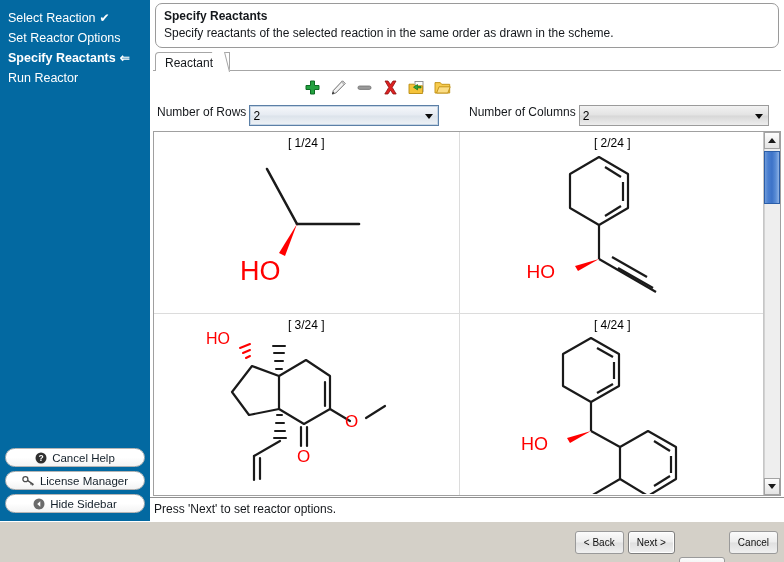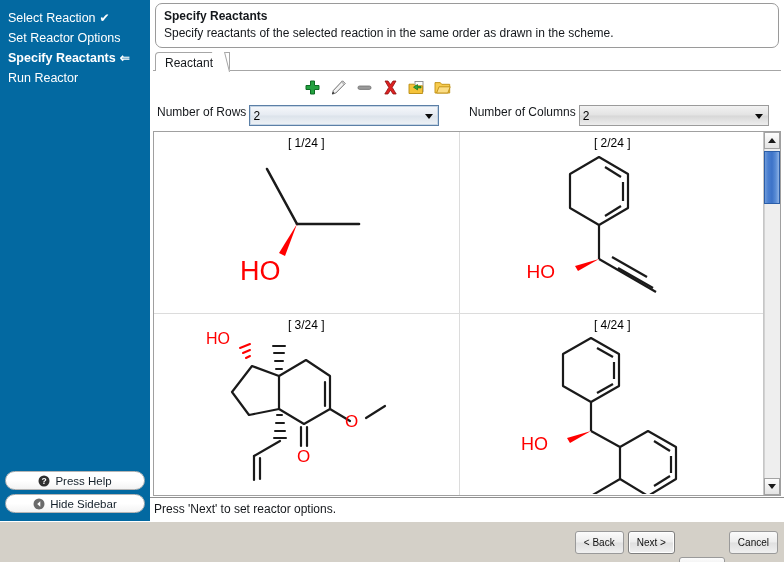--- a/index.html
+++ b/index.html
@@ -251,21 +251,31 @@
     </div>
 
     <div id="sidebar-buttons">
       <div class="side-btn">
         <span>
           <svg width="12" height="12" viewBox="0 0 12 12">
               <circle cx="6" cy="6" r="5.5" fill="#2f2f2f"></circle>
               <text x="6" y="9.2" font-size="8.5" font-family="Liberation Sans, sans-serif" font-weight="bold" fill="#ffffff" text-anchor="middle">?</text>
             </svg>
         </span>
-        <span>Press Help</span>
+        <span>Cancel Help</span>
+      </div>
+      <div class="side-btn">
+        <span>
+          <svg width="13" height="12" viewBox="0 0 13 12">
+              <circle cx="3.4" cy="4.2" r="2.5" fill="none" stroke="#4d4d4d" stroke-width="1.3"></circle>
+              <path d="M5.4 5.4 L11.6 9.6" stroke="#4d4d4d" stroke-width="1.3" fill="none"></path>
+              <path d="M9.4 8.2 L8.6 9.5 M10.7 9.1 L10.0 10.3" stroke="#4d4d4d" stroke-width="1.3"></path>
+            </svg>
+        </span>
+        <span>License Manager</span>
       </div>
       <div class="side-btn">
         <span>
           <svg width="12" height="12" viewBox="0 0 12 12">
               <circle cx="6" cy="6" r="5.5" fill="#6b6b6b"></circle>
               <path d="M7.3 3.3 L4.2 6 L7.3 8.7 Z" fill="#ffffff"></path>
             </svg>
         </span>
         <span>Hide Sidebar</span>
       </div>

